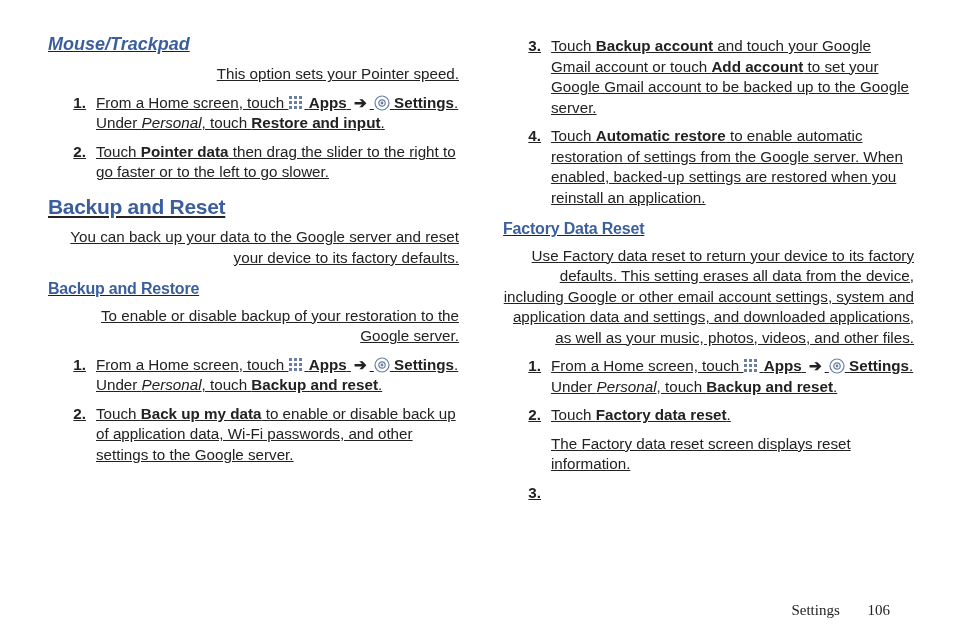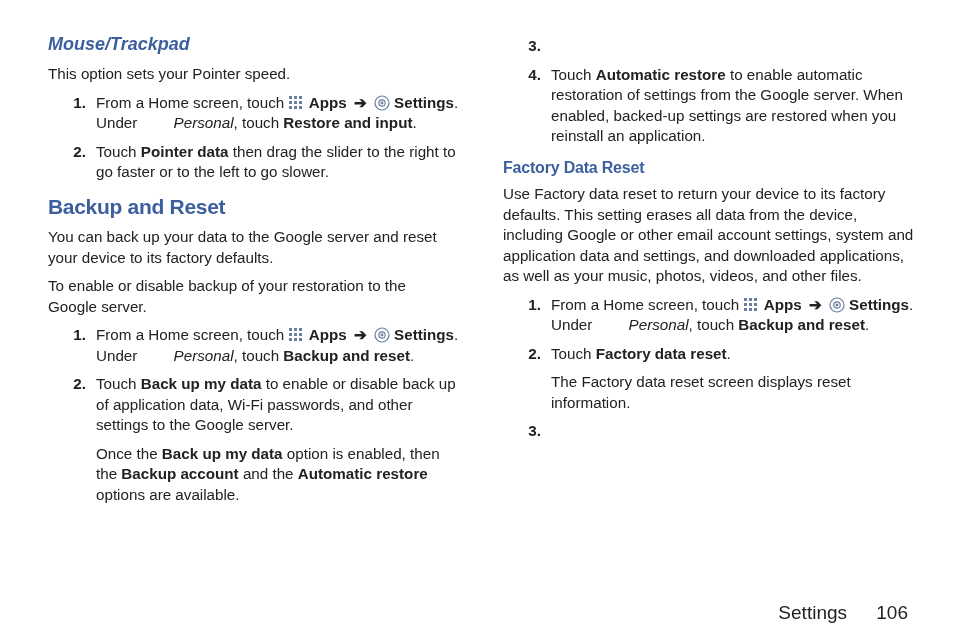--- a/index.html
+++ b/index.html
@@ -16,20 +16,21 @@
   .page {
     display: flex;
     padding: 32px 40px 18px 48px;
     gap: 44px;
     box-sizing: border-box;
     height: 600px;
   }
   .col {
     flex: 1;
     min-width: 0;
+    text-decoration: underline;
   }
   .h-section-italic {
     color: #3b5f9e;
     font-weight: bold;
     font-style: italic;
     font-size: 18px;
     margin: 0 0 8px 0;
   }
   .h-major {
     color: #3b5f9e;
@@ -40,20 +41,21 @@
   }
   .h-sub {
     color: #3b5f9e;
     font-weight: 900;
     font-size: 16px;
     margin: 10px 0 6px 0;
     letter-spacing: -0.2px;
   }
   .para {
     margin: 0 0 8px 0;
+    text-align: right;
   }
   ol.steps {
     list-style: none;
     padding: 0;
     margin: 4px 0 0 0;
   }
   ol.steps > li {
     display: flex;
     margin: 0 0 8px 0;
   }
@@ -64,37 +66,38 @@
     text-align: right;
     padding-right: 10px;
   }
   ol.steps > li .body {
     flex: 1;
   }
   .cont {
     margin: 8px 0 0 0;
   }
   b { font-weight: bold; }
-  i.term { font-style: italic; margin-left: 32px; }
+  i.term { font-style: italic; }
   .icon-apps, .icon-settings {
     display: inline-block;
     vertical-align: -3px;
     width: 16px;
     height: 16px;
   }
   .arrow {
     display: inline-block;
     margin: 0 3px;
     font-weight: bold;
   }
   .footer {
     text-align: right;
-    padding: 0 46px 0 0;
-    font-size: 19px;
+    padding: 0 64px 0 0;
+    font-size: 15px;
     color: #222;
+    font-family: Liberation Serif, serif;
   }
   .footer .pg {
     display: inline-block;
     margin-left: 24px;
   }
 </style>
 </head>
 <body>
 
 <div class="page">
@@ -136,20 +139,21 @@
         <span class="num">2.</span>
         <span class="body">
           <span>Touch </span><b>Pointer data</b><span> then drag the slider to the right to go faster or to the left to go slower.</span>
         </span>
       </li>
     </ol>
 
     <div class="h-major">Backup and Reset</div>
     <p class="para">You can back up your data to the Google server and reset your device to its factory defaults.</p>
 
+    <div class="h-sub">Backup and Restore</div>
     <p class="para">To enable or disable backup of your restoration to the Google server.</p>
 
     <ol class="steps">
       <li>
         <span class="num">1.</span>
         <span class="body">
           <span>From a Home screen, touch </span>
           <span class="icon-apps"><svg viewBox="0 0 16 16">
                 <g fill="#6a7fa0">
                   <rect x="1" y="1" width="3" height="3"></rect>
@@ -170,34 +174,34 @@
                 <circle cx="8" cy="8" r="3.2" fill="none" stroke="#6a7fa0" stroke-width="1.2"></circle>
                 <circle cx="8" cy="8" r="1.4" fill="#6a7fa0"></circle>
               </svg></span>
           <b>Settings</b><span>. Under </span><i class="term">Personal</i><span>, touch </span><b>Backup and reset</b><span>.</span>
         </span>
       </li>
       <li>
         <span class="num">2.</span>
         <span class="body">
           <span>Touch </span><b>Back up my data</b><span> to enable or disable back up of application data, Wi-Fi passwords, and other settings to the Google server.</span>
-          <p class="cont">
-            <span>Once the </span><b>Back up my data</b><span> option is enabled, then the </span><b>Backup account</b><span> and the </span><b>Automatic restore</b><span> options are available.</span>
-          </p>
         </span>
       </li>
     </ol>
 
   </div>
 
   <div class="col">
 
     <ol class="steps">
       <li>
         <span class="num">3.</span>
+        <span class="body">
+          <span>Touch </span><b>Backup account</b><span> and touch your Google Gmail account or touch </span><b>Add account</b><span> to set your Google Gmail account to be backed up to the Google server.</span>
+        </span>
       </li>
       <li>
         <span class="num">4.</span>
         <span class="body">
           <span>Touch </span><b>Automatic restore</b><span> to enable automatic restoration of settings from the Google server. When enabled, backed-up settings are restored when you reinstall an application.</span>
         </span>
       </li>
     </ol>
 
     <div class="h-sub">Factory Data Reset</div>

